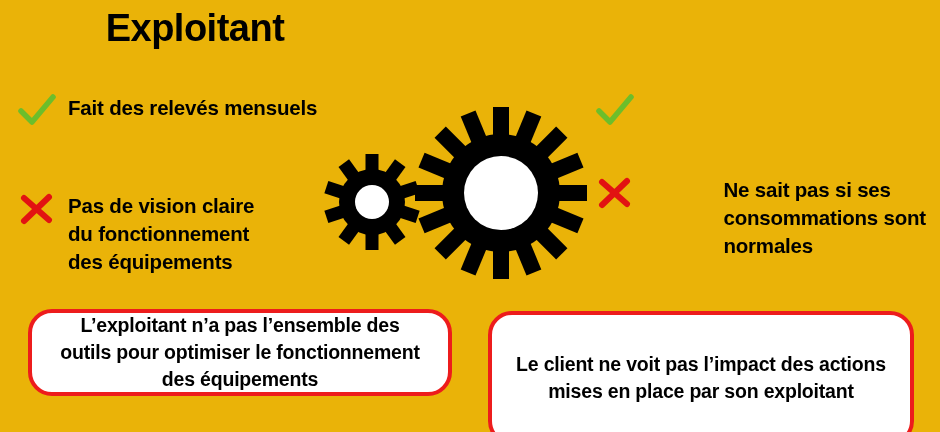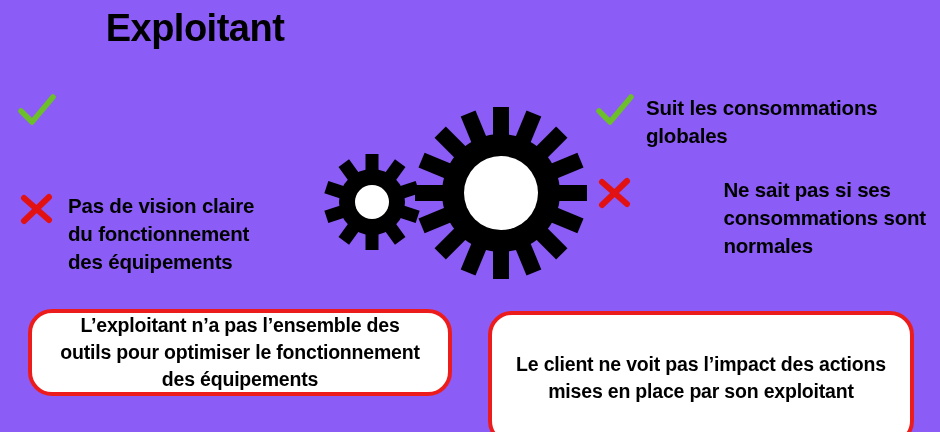--- a/index.html
+++ b/index.html
@@ -11,21 +11,21 @@
     width: 940px;
     height: 432px;
     font-family: "Liberation Sans", sans-serif;
     color: #000000;
     overflow: hidden;
   }
   #slide {
     position: relative;
     width: 940px;
     height: 432px;
-    background: #8b5cf6;
+    background: #eab308;
   }
 
   
   .col-title {
     position: absolute;
     font-size: 38px;
     font-weight: bold;
     letter-spacing: -0.5px;
     line-height: 44px;
     color: #000000;
@@ -105,41 +105,40 @@
 
   <div class="col-title" id="title-left">Exploitant</div>
 
 
   <div class="bullet" id="bullet-l1">
     <span class="mark">
       <svg width="38" height="34" viewBox="0 0 38 34" xmlns="http://www.w3.org/2000/svg">
         <path d="M3 17 L14 28 L35 3" fill="none" stroke="#6CBE2B" stroke-width="5.5" stroke-linecap="round" stroke-linejoin="round"></path>
       </svg>
     </span>
+    <span class="btext">Fait des relevés mensuels</span>
   </div>
 
   <div class="bullet" id="bullet-l2">
     <span class="mark">
       <svg width="38" height="34" viewBox="0 0 38 34" xmlns="http://www.w3.org/2000/svg">
         <path d="M6 6 L31 28 M31 5 L6 29" fill="none" stroke="#E21212" stroke-width="6" stroke-linecap="round" stroke-linejoin="round"></path>
       </svg>
     </span>
     <span class="btext">Pas de vision claire
 du fonctionnement
 des équipements</span>
   </div>
 
   <div class="bullet" id="bullet-r1">
     <span class="mark">
       <svg width="38" height="34" viewBox="0 0 38 34" xmlns="http://www.w3.org/2000/svg">
         <path d="M3 17 L14 28 L35 3" fill="none" stroke="#6CBE2B" stroke-width="5.5" stroke-linecap="round" stroke-linejoin="round"></path>
       </svg>
     </span>
-    <span class="btext">Suit les consommations
-globales</span>
   </div>
 
   <div class="bullet" id="bullet-r2">
     <span class="mark">
       <svg width="38" height="34" viewBox="0 0 38 34" xmlns="http://www.w3.org/2000/svg">
         <path d="M6 6 L31 28 M31 5 L6 29" fill="none" stroke="#E21212" stroke-width="6" stroke-linecap="round" stroke-linejoin="round"></path>
       </svg>
     </span>
     <span class="btext">Ne sait pas si ses
 consommations sont

